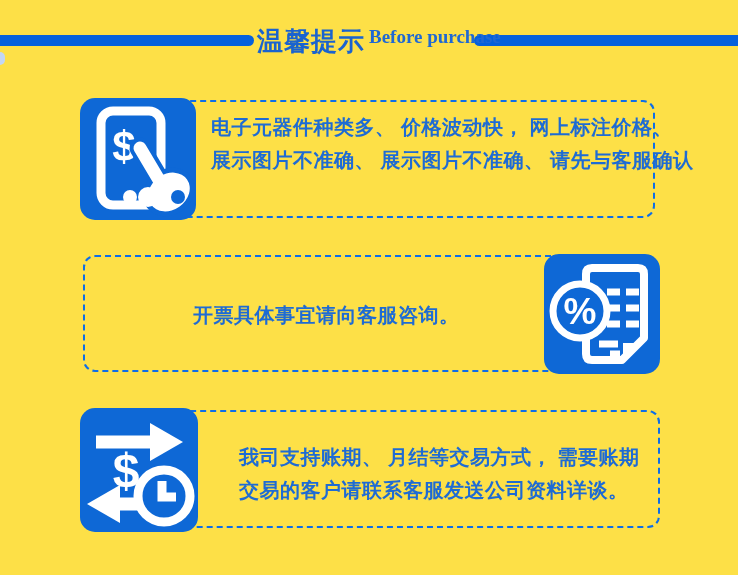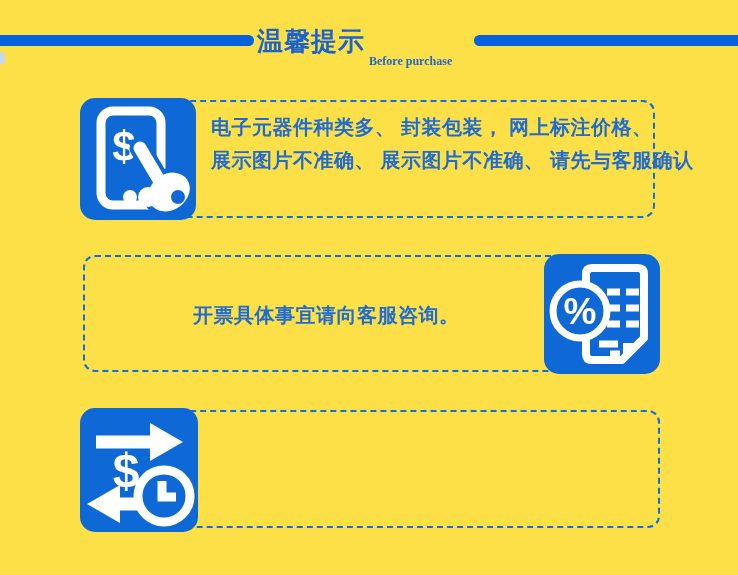--- a/index.html
+++ b/index.html
@@ -14,23 +14,23 @@
   .bar-right { left:474px; width:264px; border-radius:6px 0 0 6px; }
   .nub { position:absolute; left:0; top:52px; width:5px; height:13px;
          background:#c3d6f4; border-radius:0 7px 7px 0; }
   .title {
     position:absolute; left:257px; top:24px; margin:0;
     font-family:"Liberation Serif","DejaVu Serif",serif;
     font-size:26px; font-weight:bold; color:#1a63cf; letter-spacing:1px;
     white-space:nowrap;
   }
   .subtitle {
-    position:absolute; left:369px; top:54px;
+    position:absolute; left:369px; top:26px;
     font-family:"Liberation Serif","DejaVu Serif",serif;
-    font-size:12px; font-weight:bold; color:#1f68d4; white-space:nowrap;
+    font-size:19px; font-weight:bold; color:#1f68d4; white-space:nowrap;
   }
   
   .dashed-box { position:absolute; border:2px dashed #0d6ee8; border-radius:12px; }
   .box1 { left:88px;  top:100px; width:563px; height:114px; }
   .box2 { left:83px;  top:255px; width:568px; height:113px; }
   .box3 { left:88px;  top:410px; width:568px; height:114px; }
   .icon { position:absolute; line-height:0; }
   .icon1 { left:80px;  top:98px;  }
   .icon2 { left:544px; top:254px; }
   .icon3 { left:80px;  top:408px; }
@@ -51,21 +51,21 @@
 <div class="page">
 
   <div class="bar bar-left"></div>
   <div class="bar bar-right"></div>
   <div class="nub"></div>
   <h1 class="title">温馨提示</h1>
   <span class="subtitle">Before purchase</span>
 
   <div class="dashed-box box1"></div>
   <div class="tip-text text1">
-    <p>电子元器件种类多、 封装包装， 网上标注价格、</p>
+    <p>电子元器件种类多、 价格波动快， 网上标注价格、</p>
     <p>展示图片不准确、 展示图片不准确、 请先与客服确认</p>
   </div>
   <div class="icon icon1">
     <svg width="116" height="122" viewBox="0 0 116 122">
       <rect x="0" y="0" width="116" height="122" rx="15" fill="#0e68d6"></rect>
       <rect x="21" y="13" width="60" height="94" rx="12" fill="none" stroke="#ffffff" stroke-width="9"></rect>
       <text x="44" y="63" font-size="42" fill="#ffffff" text-anchor="middle">$</text>
       <circle cx="50" cy="99" r="7" fill="#ffffff"></circle>
 
       <line x1="60" y1="50" x2="79" y2="82" stroke="#0e68d6" stroke-width="21" stroke-linecap="round"></line>
@@ -90,20 +90,22 @@
 
       <path d="M63 38 H76 M82 38 H95 M63 54 H76 M82 54 H95 M63 70 H76 M82 70 H95 M55 90 H74 M66 100 H76" stroke="#ffffff" stroke-width="7" fill="none"></path>
 
       <circle cx="36" cy="57" r="27" fill="#0e68d6" stroke="#ffffff" stroke-width="7"></circle>
       <text x="36" y="70" font-size="37" fill="#ffffff" text-anchor="middle">%</text>
     </svg>
   </div>
 
   <div class="dashed-box box3"></div>
   <div class="tip-text text3">
+    <p>我司支持账期、 月结等交易方式， 需要账期</p>
+    <p>交易的客户请联系客服发送公司资料详谈。</p>
   </div>
   <div class="icon icon3">
     <svg width="118" height="124" viewBox="0 0 118 124">
       <rect x="0" y="0" width="118" height="124" rx="15" fill="#0e68d6"></rect>
 
       <path d="M16 34 H74" stroke="#ffffff" stroke-width="13"></path>
       <polygon points="70,15 103,34 70,53" fill="#ffffff"></polygon>
 
       <text x="46" y="79" font-size="48" fill="#ffffff" text-anchor="middle">$</text>
 

